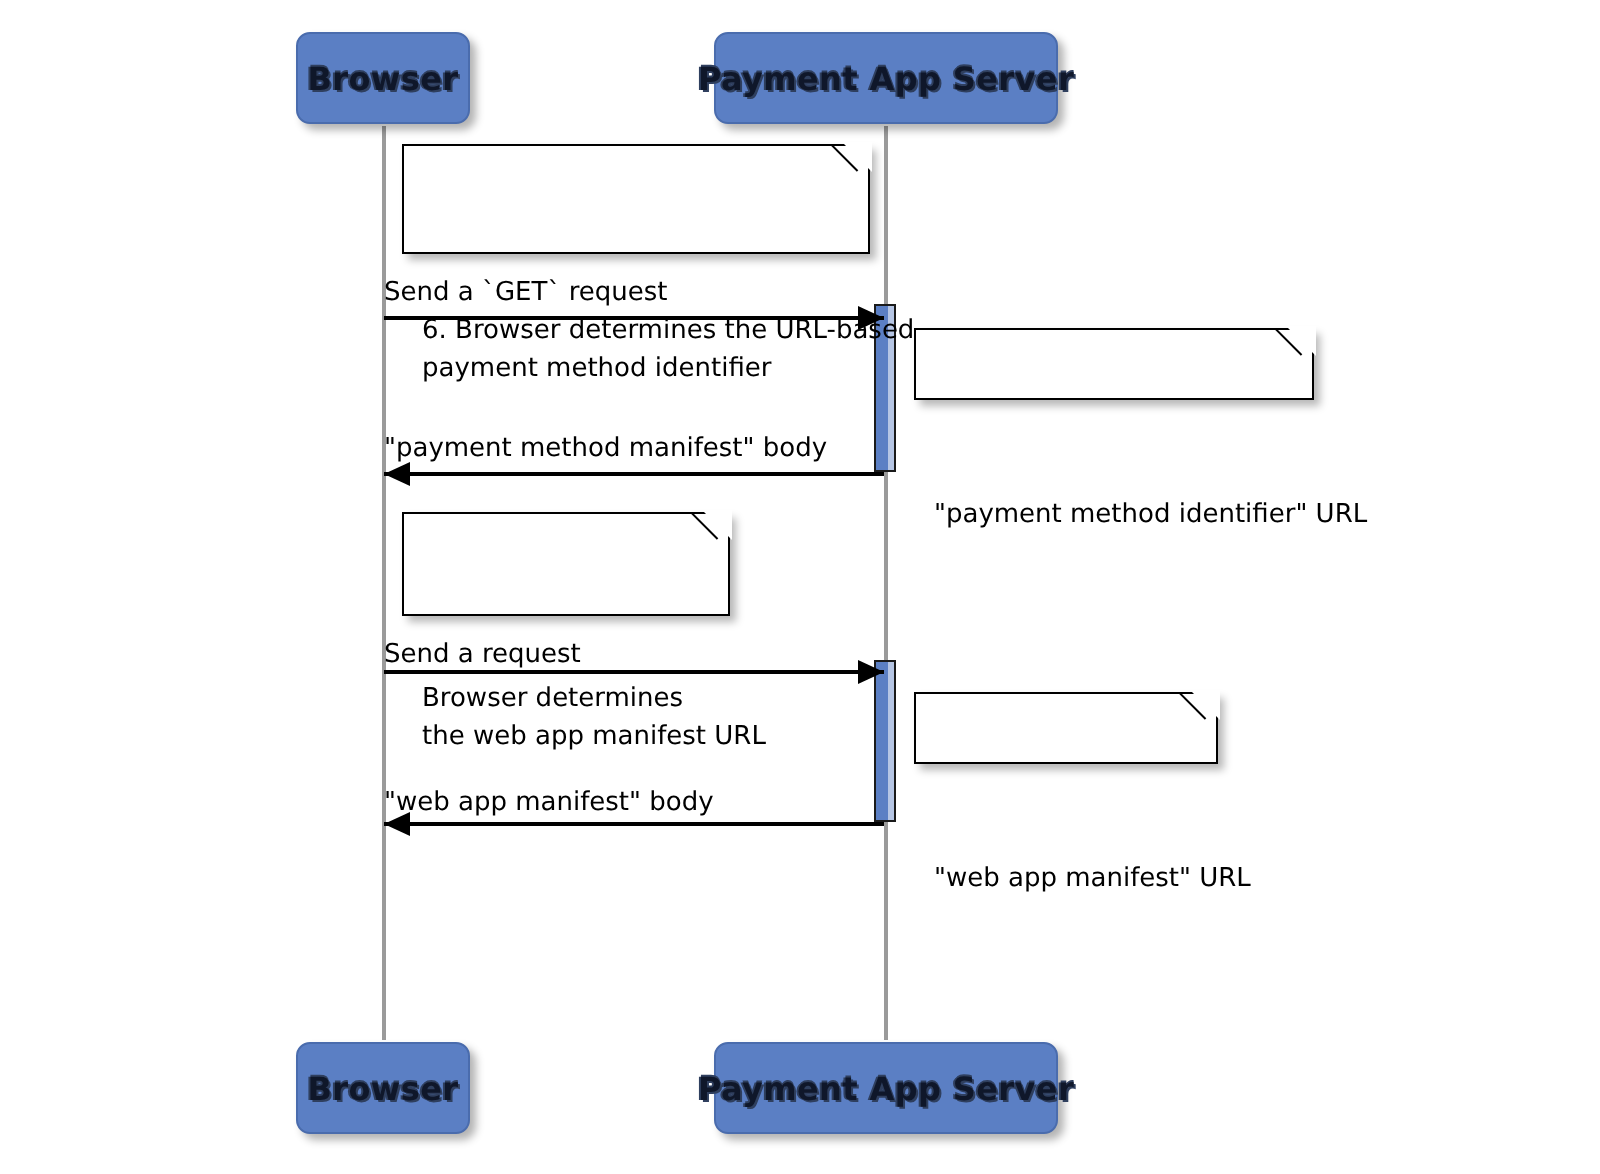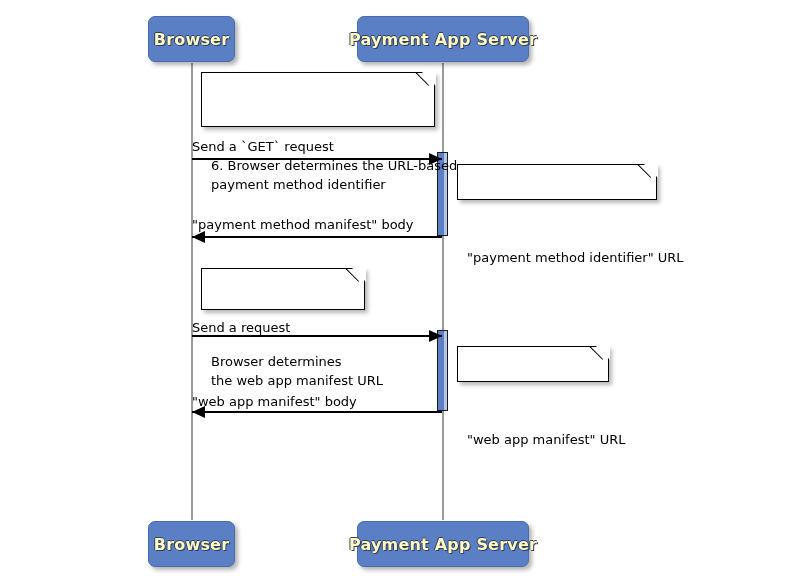--- a/index.html
+++ b/index.html
@@ -27,21 +27,21 @@
     background: #9a9a9a;
   }
 
   
   .participant {
     position: absolute;
     box-sizing: border-box;
     background: #5b7fc4;
     border: 1px solid #4a6cad;
     border-radius: 7px;
-    color: #fef9c3;
+    color: #0f172a;
     font-size: 16px;
     font-weight: bold;
     display: flex;
     align-items: center;
     justify-content: center;
     text-shadow: 1px 1px 0 #2f3f5e, -1px 0 0 #2f3f5e, 0 -1px 0 #2f3f5e;
     box-shadow: 3px 3px 4px rgba(0,0,0,0.30);
     letter-spacing: 0.2px;
     white-space: nowrap;
   }
@@ -161,21 +161,21 @@
   <div class="note" style="left:457px; top:164px; width:200px; height:36px;">
     <div class="fold-tri"></div>
     <div class="fold-diag"></div>
     <div class="note-text">"payment method identifier" URL</div>
   </div>
 
   <div class="msg-label" style="left:192px; top:217px; width:250px;">"payment method manifest" body</div>
   <div class="msg-line" style="left:192px; top:236px; width:250px;"></div>
   <div class="arrowhead left" style="left:192px; top:231px;"></div>
 
-  <div class="note" style="left:201px; top:268px; width:164px; height:42px;">
+  <div class="note" style="left:201px; top:256px; width:164px; height:52px;">
     <div class="fold-tri"></div>
     <div class="fold-diag"></div>
     <div class="note-text">Browser determines
 the web app manifest URL</div>
   </div>
 
   <div class="msg-label" style="left:192px; top:320px; width:250px;">Send a request</div>
   <div class="msg-line" style="left:192px; top:335px; width:250px;"></div>
   <div class="arrowhead right" style="left:429px; top:330px;"></div>
 

